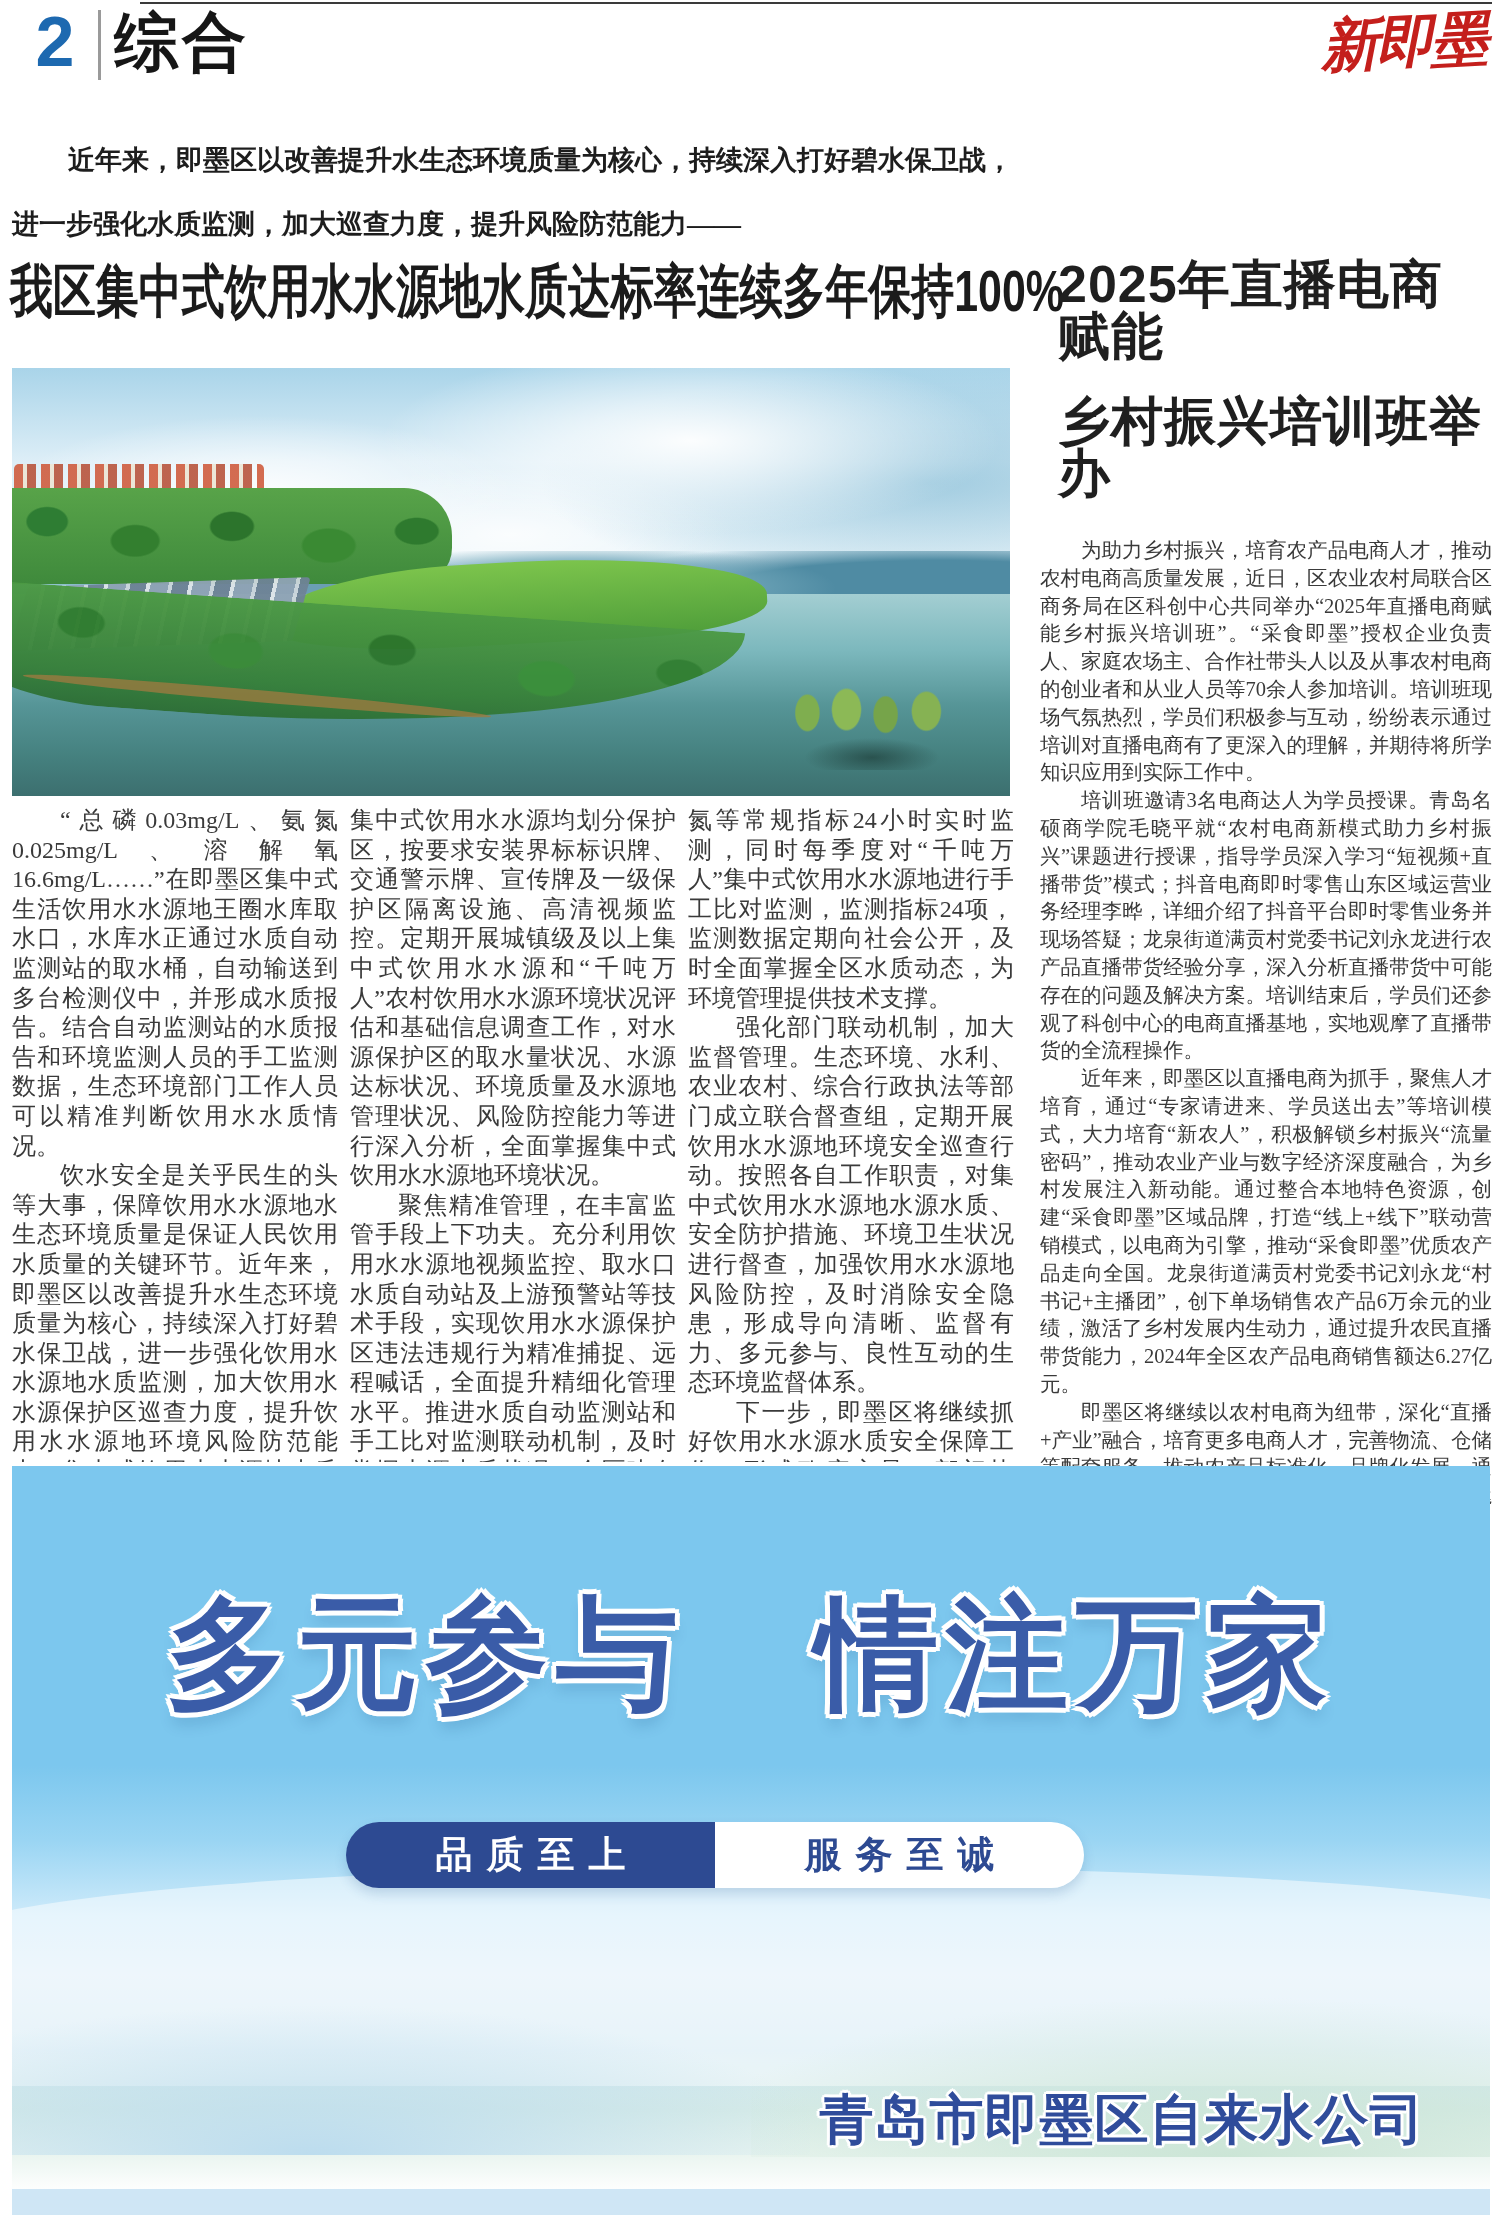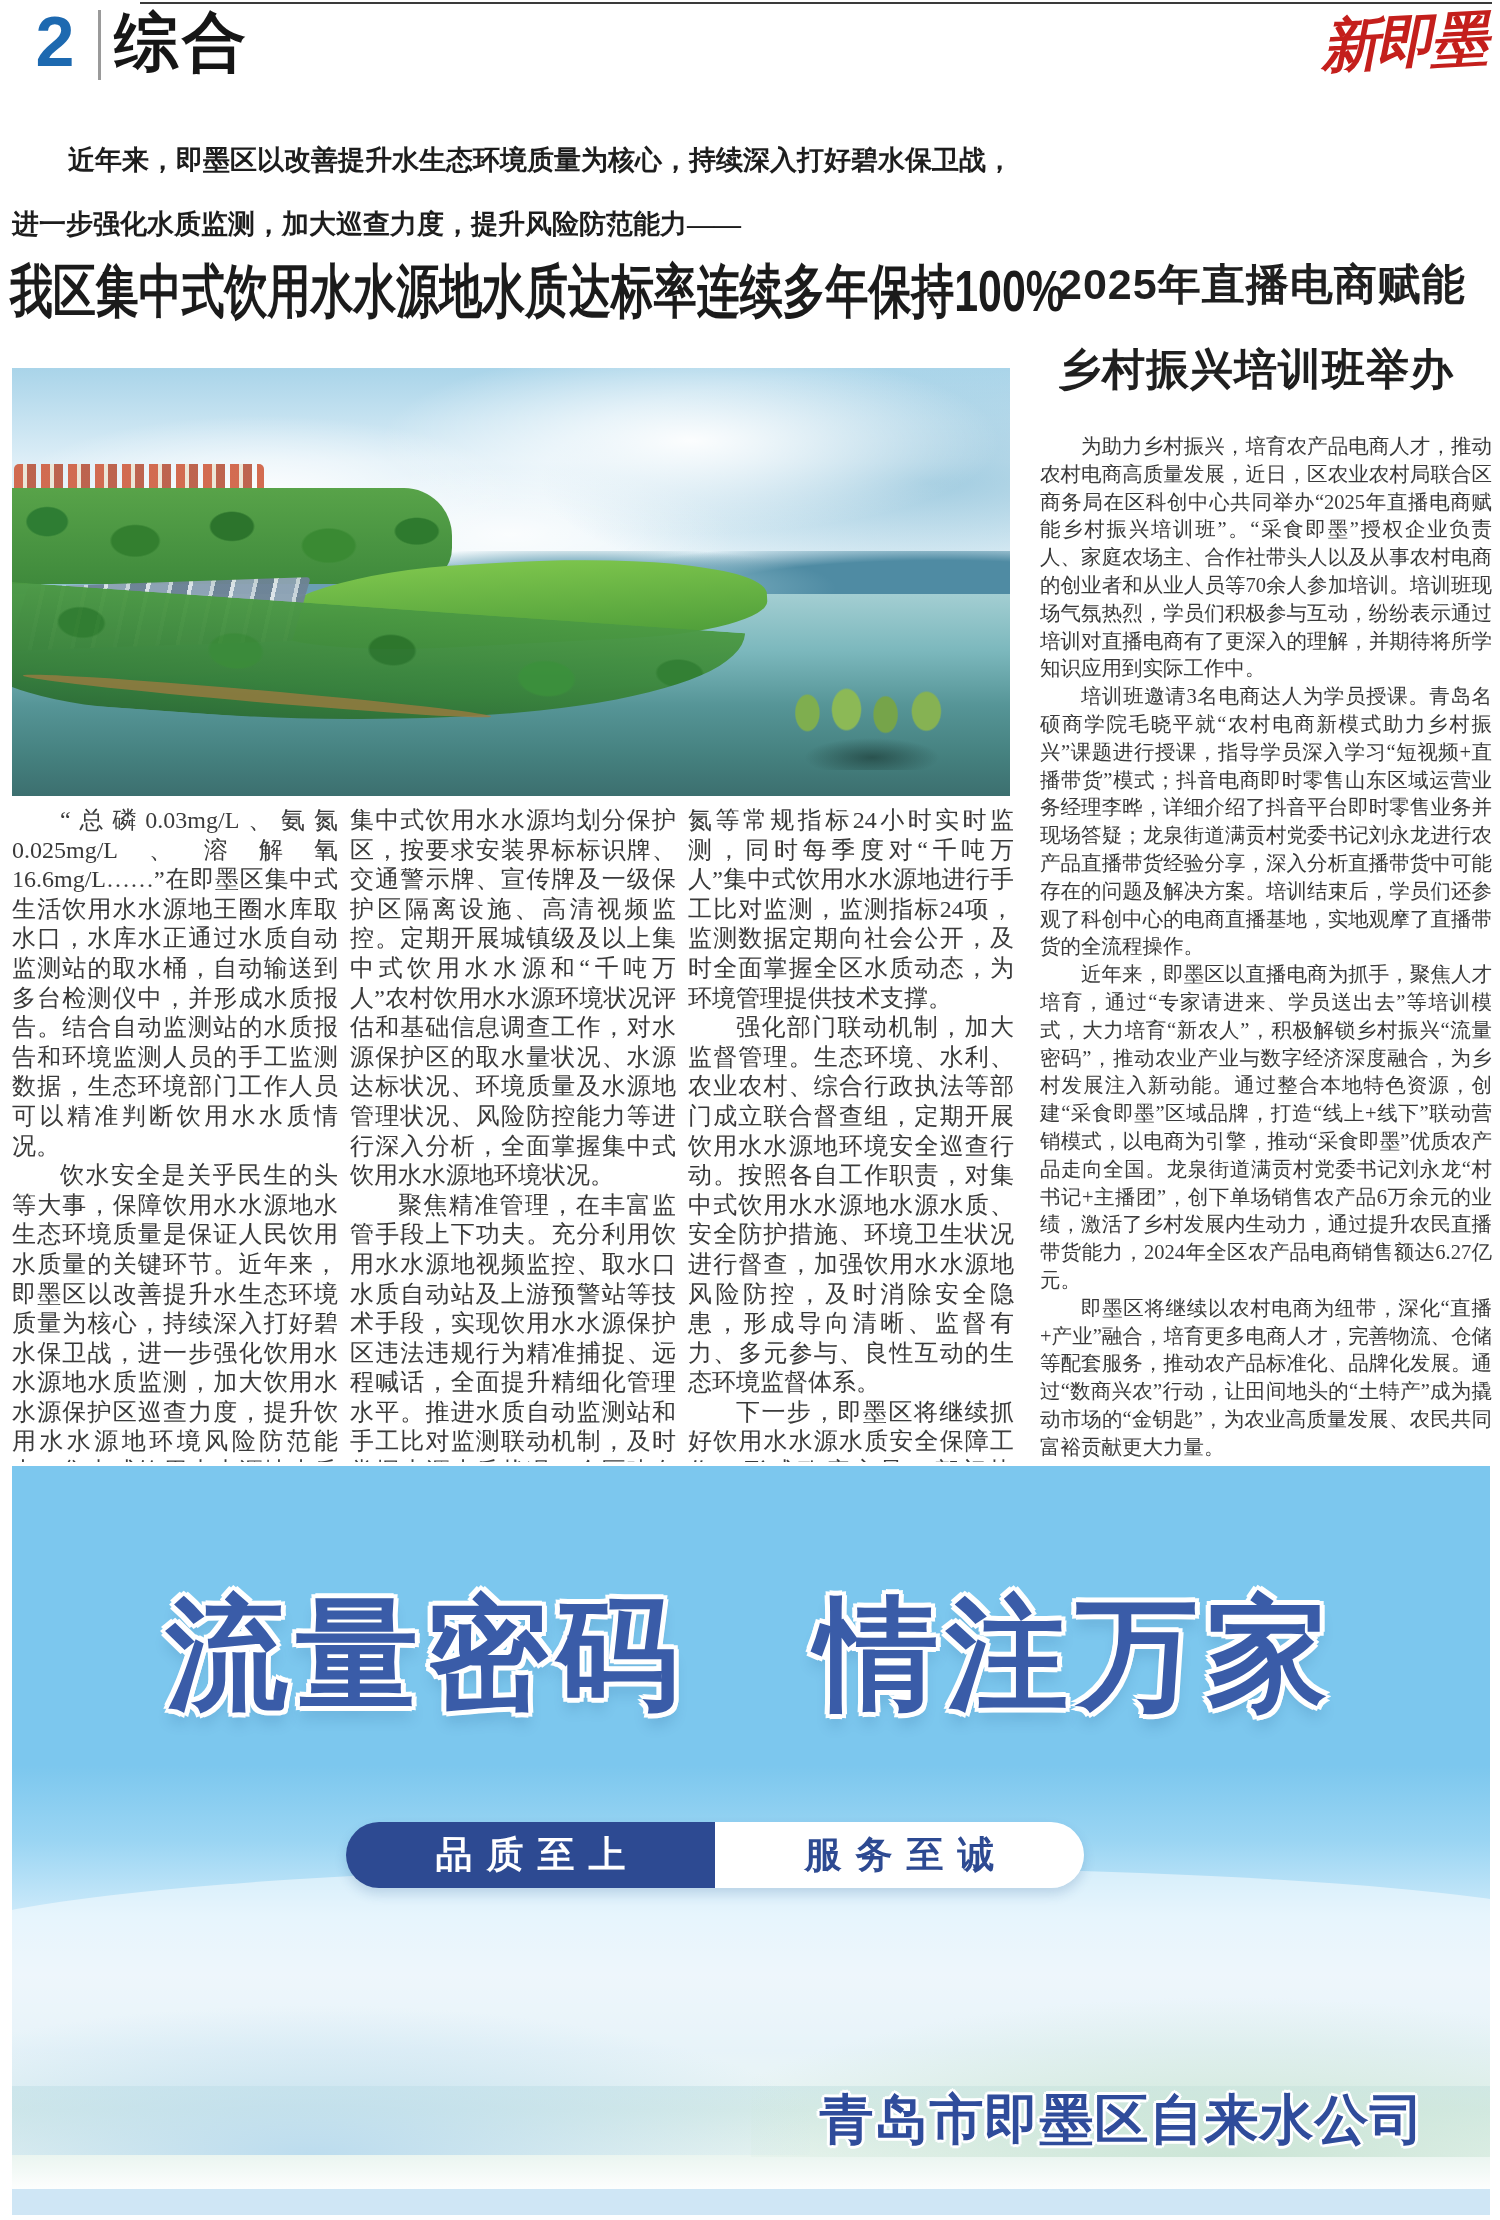--- a/index.html
+++ b/index.html
@@ -80,21 +80,21 @@
 
   
   .columns{position:absolute;left:12px;top:806px;width:1002px;height:656px;overflow:hidden;}
   .col{position:absolute;top:0;width:326px;height:656px;color:#3a3a3a;font-size:24px;line-height:29.6px;}
   .col0{left:0;}  .col1{left:338px;}  .col2{left:676px;}
   .para{text-align:justify;}
   .para.ind{text-indent:2em;}
 
   
   .side{position:absolute;left:1040px;top:258px;width:452px;}
-  .side-headline{font-family:"Liberation Sans",sans-serif;font-weight:900;font-size:43px;color:#1f1f1f;
+  .side-headline{font-family:"Liberation Sans",sans-serif;font-weight:900;font-size:52px;color:#1f1f1f;
                  line-height:52px;text-align:left;padding-left:18px;letter-spacing:1px;}
   .side-h2{margin-top:33px;}
   .side-body{margin-top:38px;color:#3a3a3a;font-size:20.5px;line-height:27.8px;}
   .side-byline{text-align:right;font-weight:700;color:#222;font-size:21px;margin-top:6px;padding-right:4px;}
 
   
   .ad{position:absolute;left:12px;top:1466px;width:1478px;height:749px;overflow:hidden;background:
       linear-gradient(180deg,#7cc7ee 0%,#7cc7ee 40%,#9ad5f3 50%,#cdeafa 60%,#dcedf8 68%,
                       #cfe7f2 78%,#d6ebe7 86%,#eaf5f0 92%,#ffffff 97%,#ffffff 100%);}
   .ad-wave{position:absolute;left:-6%;top:400px;width:112%;height:220px;background:rgba(255,255,255,.5);
@@ -187,21 +187,21 @@
         <div class="para ind">即墨区将继续以农村电商为纽带，深化“直播+产业”融合，培育更多电商人才，完善物流、仓储等配套服务，推动农产品标准化、品牌化发展。通过“数商兴农”行动，让田间地头的“土特产”成为撬动市场的“金钥匙”，为农业高质量发展、农民共同富裕贡献更大力量。</div>
       </div>
     <div class="side-byline">(郭岱宏　刘彩飞)</div>
   </div>
 
   <div class="ad">
     <div class="ad-wave"></div>
     <div class="ad-hill-blue"></div>
     <div class="ad-hill-green"></div>
     <div class="ad-bottom-strip"></div>
-    <div class="ad-slogan">流量密码　情注万家</div>
+    <div class="ad-slogan">多元参与　情注万家</div>
     <div class="ad-pill">
       <div class="pill-left">品质至上</div>
       <div class="pill-right">服务至诚</div>
     </div>
     <div class="ad-company">青岛市即墨区自来水公司</div>
   </div>
 
 </div>
 
 </body></html>

